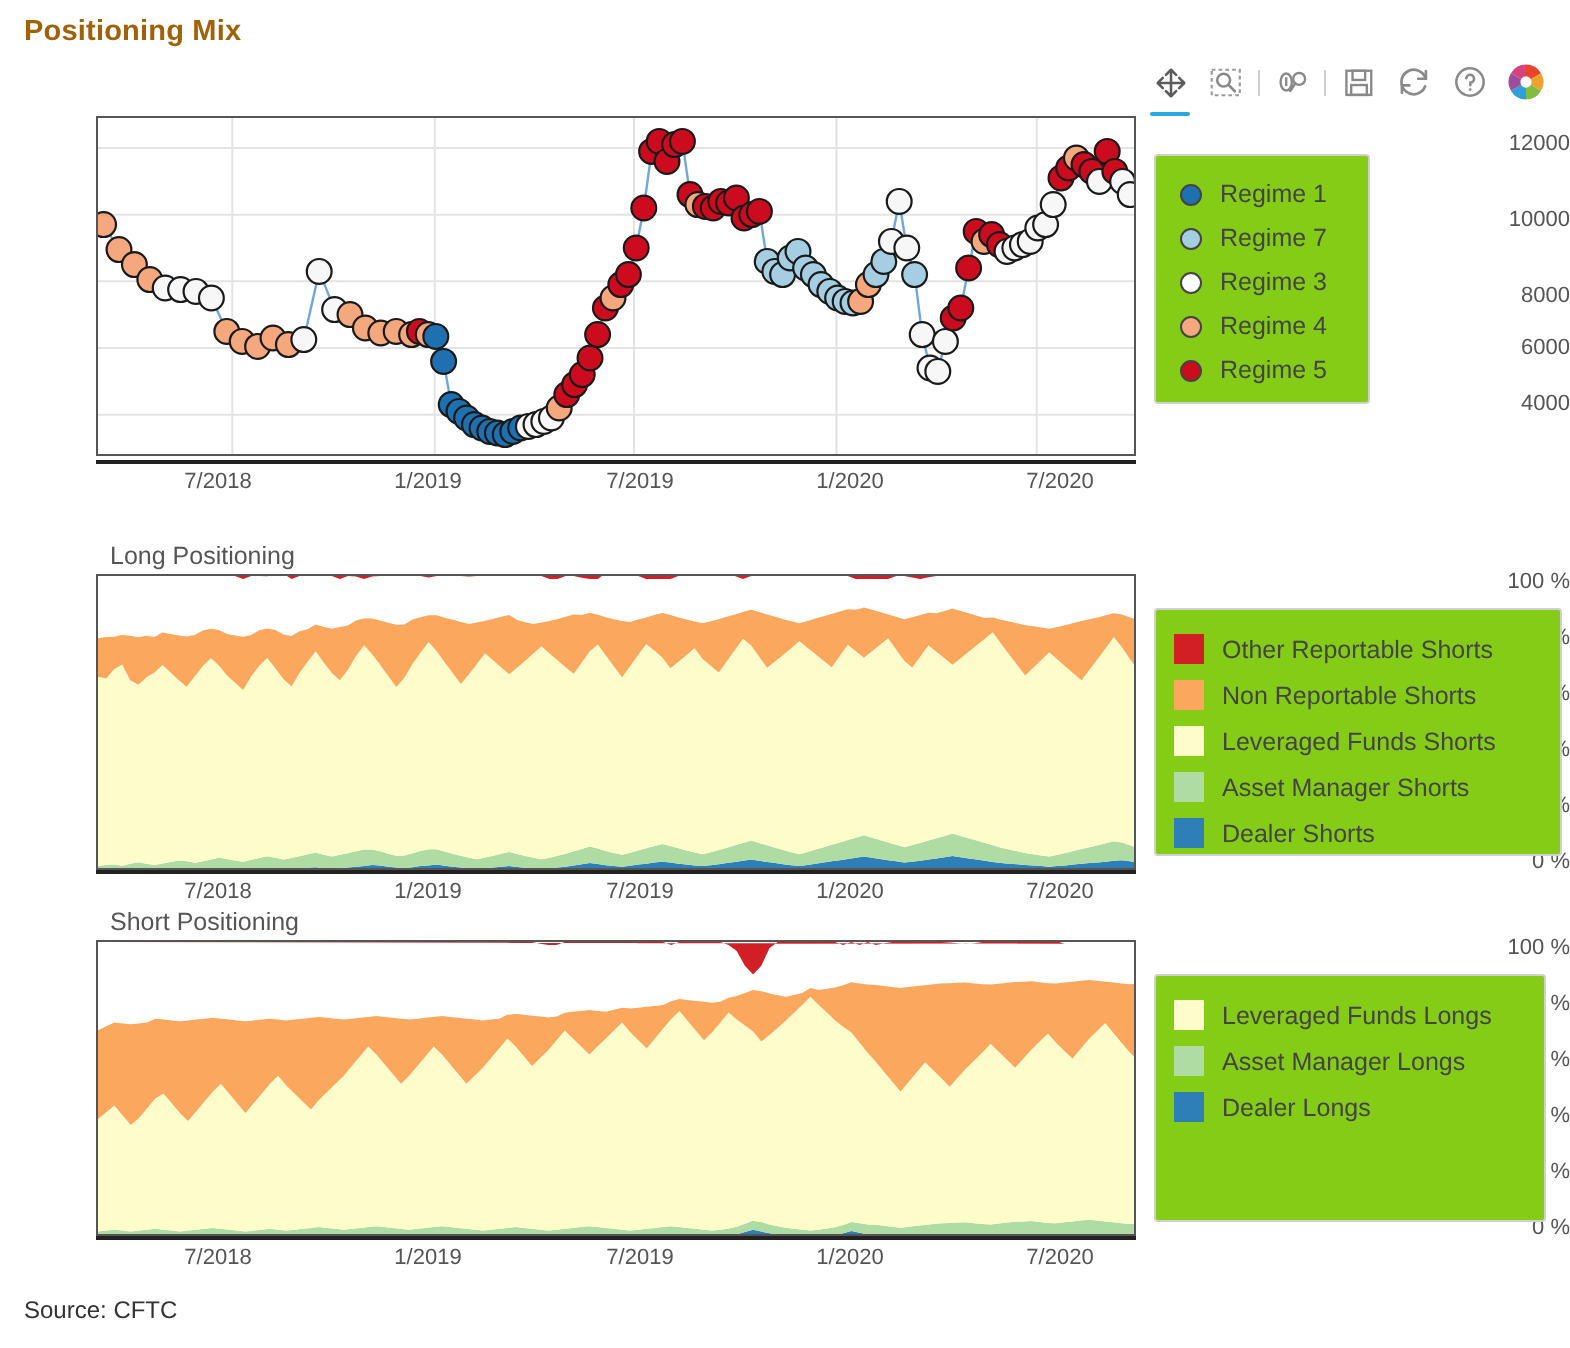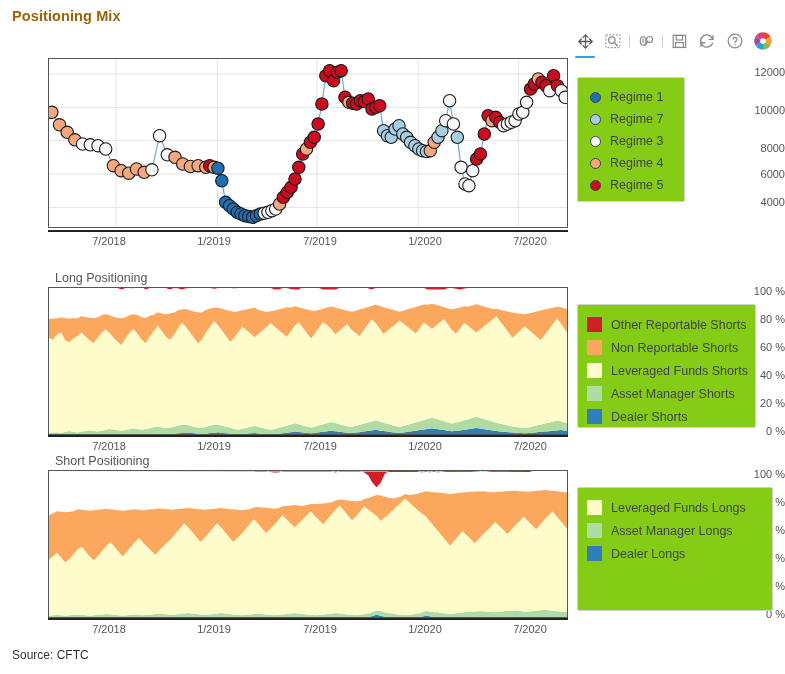--- a/index.html
+++ b/index.html
@@ -439,21 +439,21 @@
 
   <div class="axis-line" style="left:48px;top:167px;width:520px;height:1.6px;"></div>
   <div>
     <div class="xtick" style="left:109px;top:172px;">7/2018</div>
     <div class="xtick" style="left:214px;top:172px;">1/2019</div>
     <div class="xtick" style="left:320px;top:172px;">7/2019</div>
     <div class="xtick" style="left:425px;top:172px;">1/2020</div>
     <div class="xtick" style="left:530px;top:172px;">7/2020</div>
   </div>
 
-  <div class="legend-box" style="left:577px;top:36px;width:179px;height:124px;">
+  <div class="legend-box" style="left:577px;top:36px;width:204px;height:124px;">
     <div class="legend-row">
       <span class="swatch-rect" style="background:#d21f26"></span>
       <span class="legend-label">Other Reportable Shorts</span>
     </div>
     <div class="legend-row">
       <span class="swatch-rect" style="background:#fca75e"></span>
       <span class="legend-label">Non Reportable Shorts</span>
     </div>
     <div class="legend-row">
       <span class="swatch-rect" style="background:#fffccc"></span>

